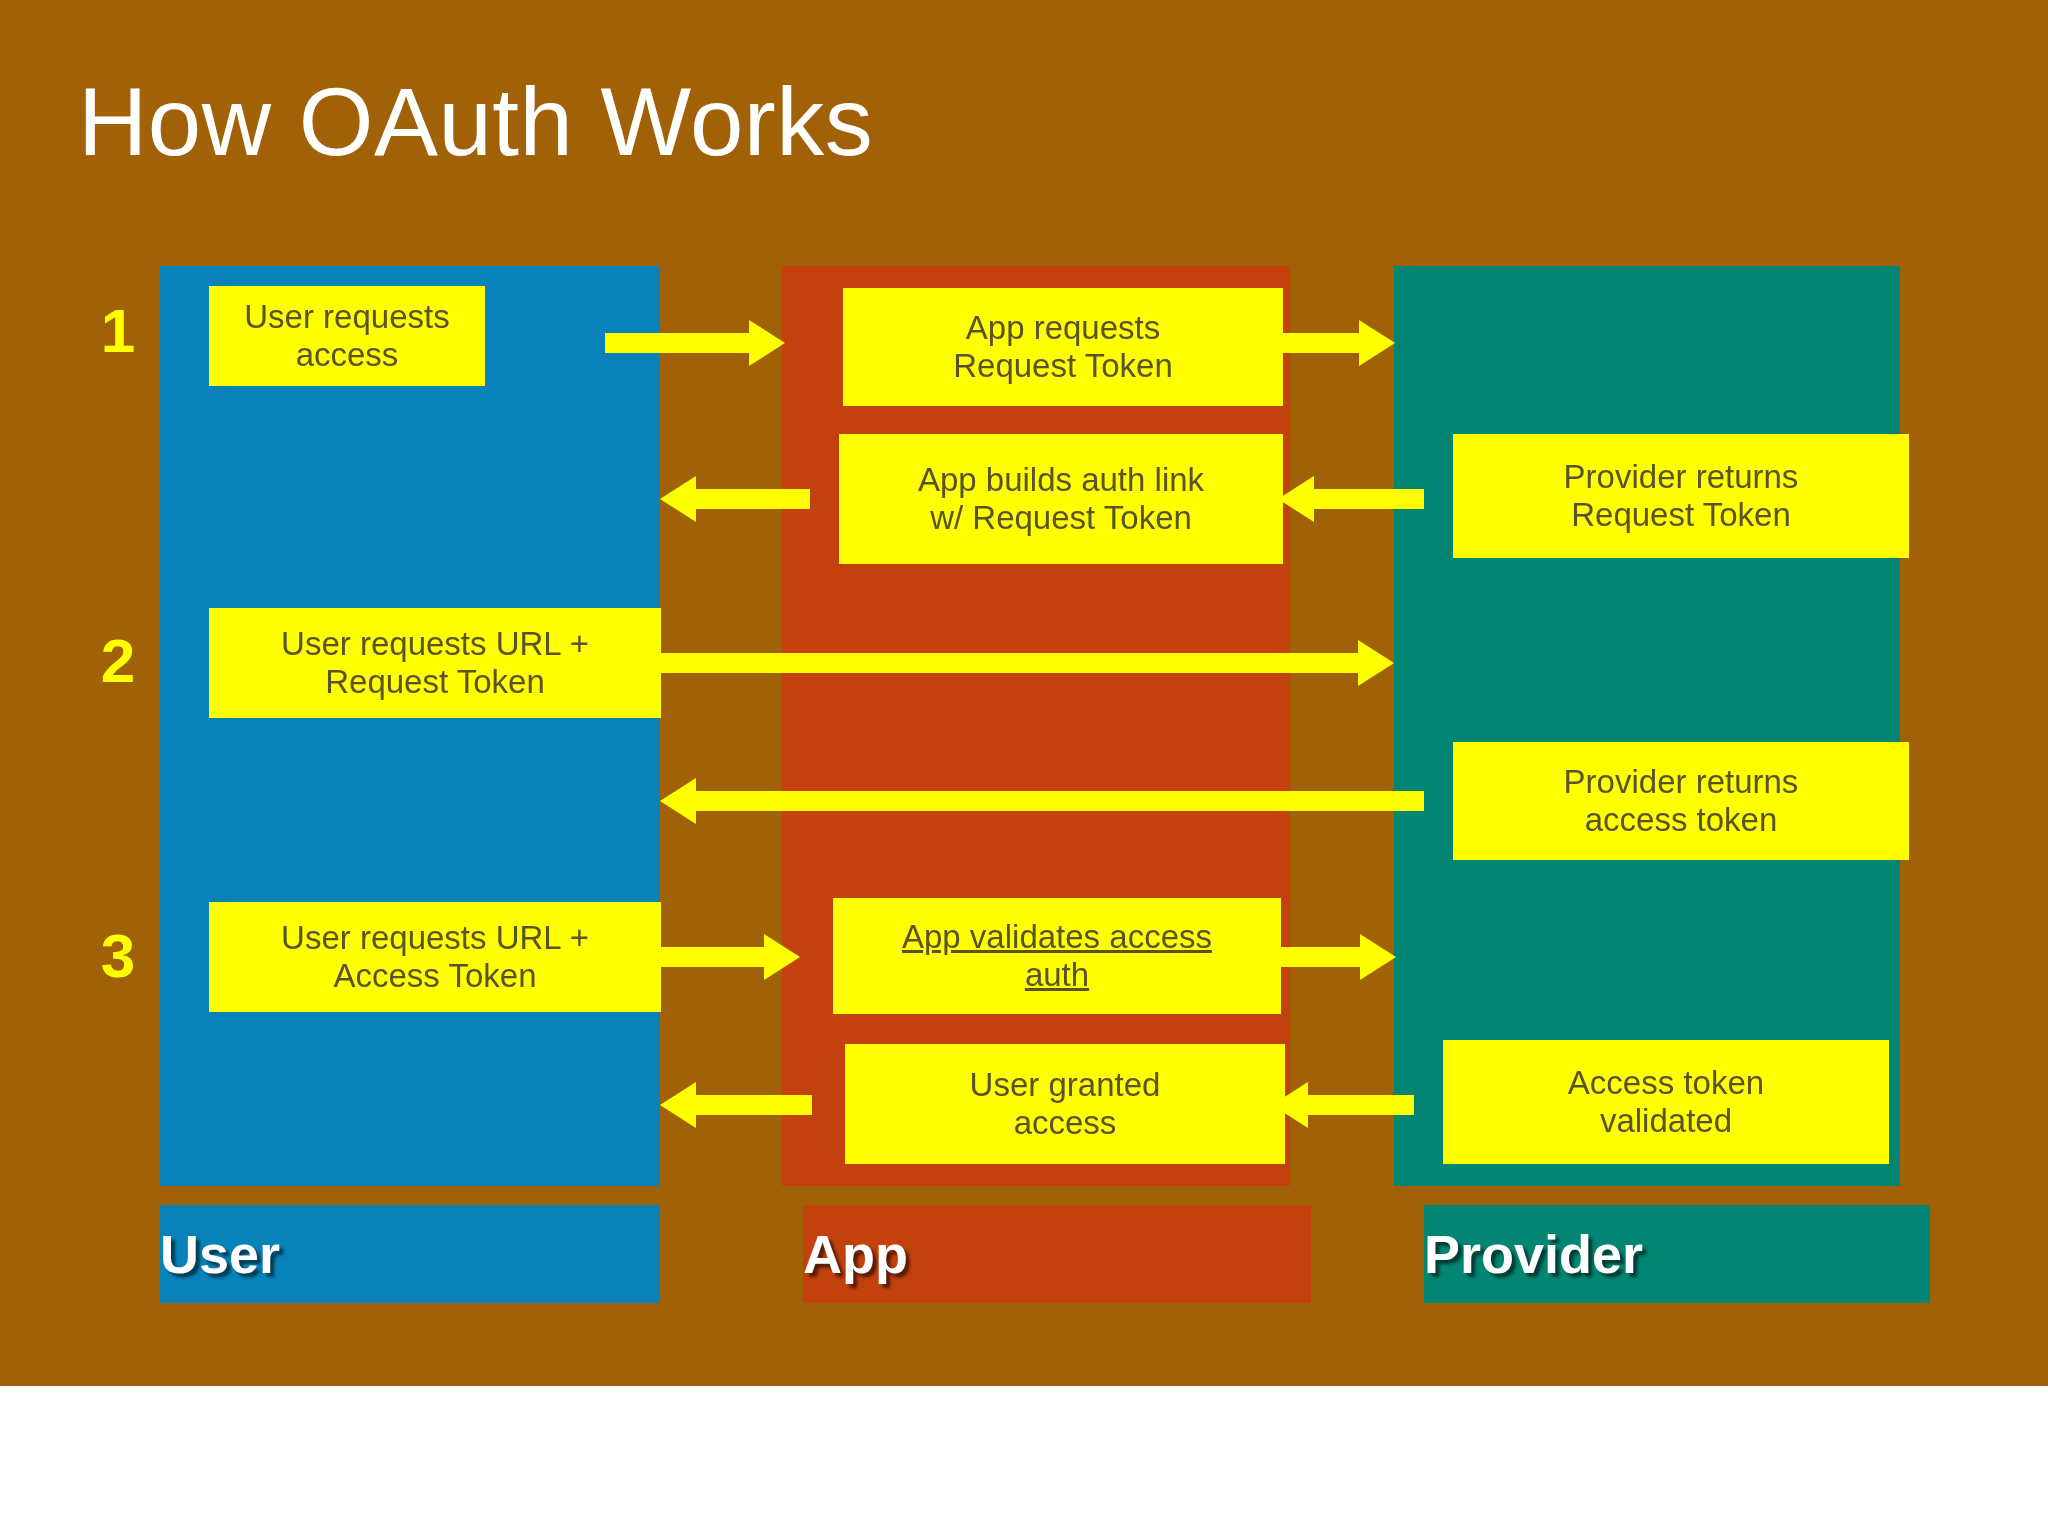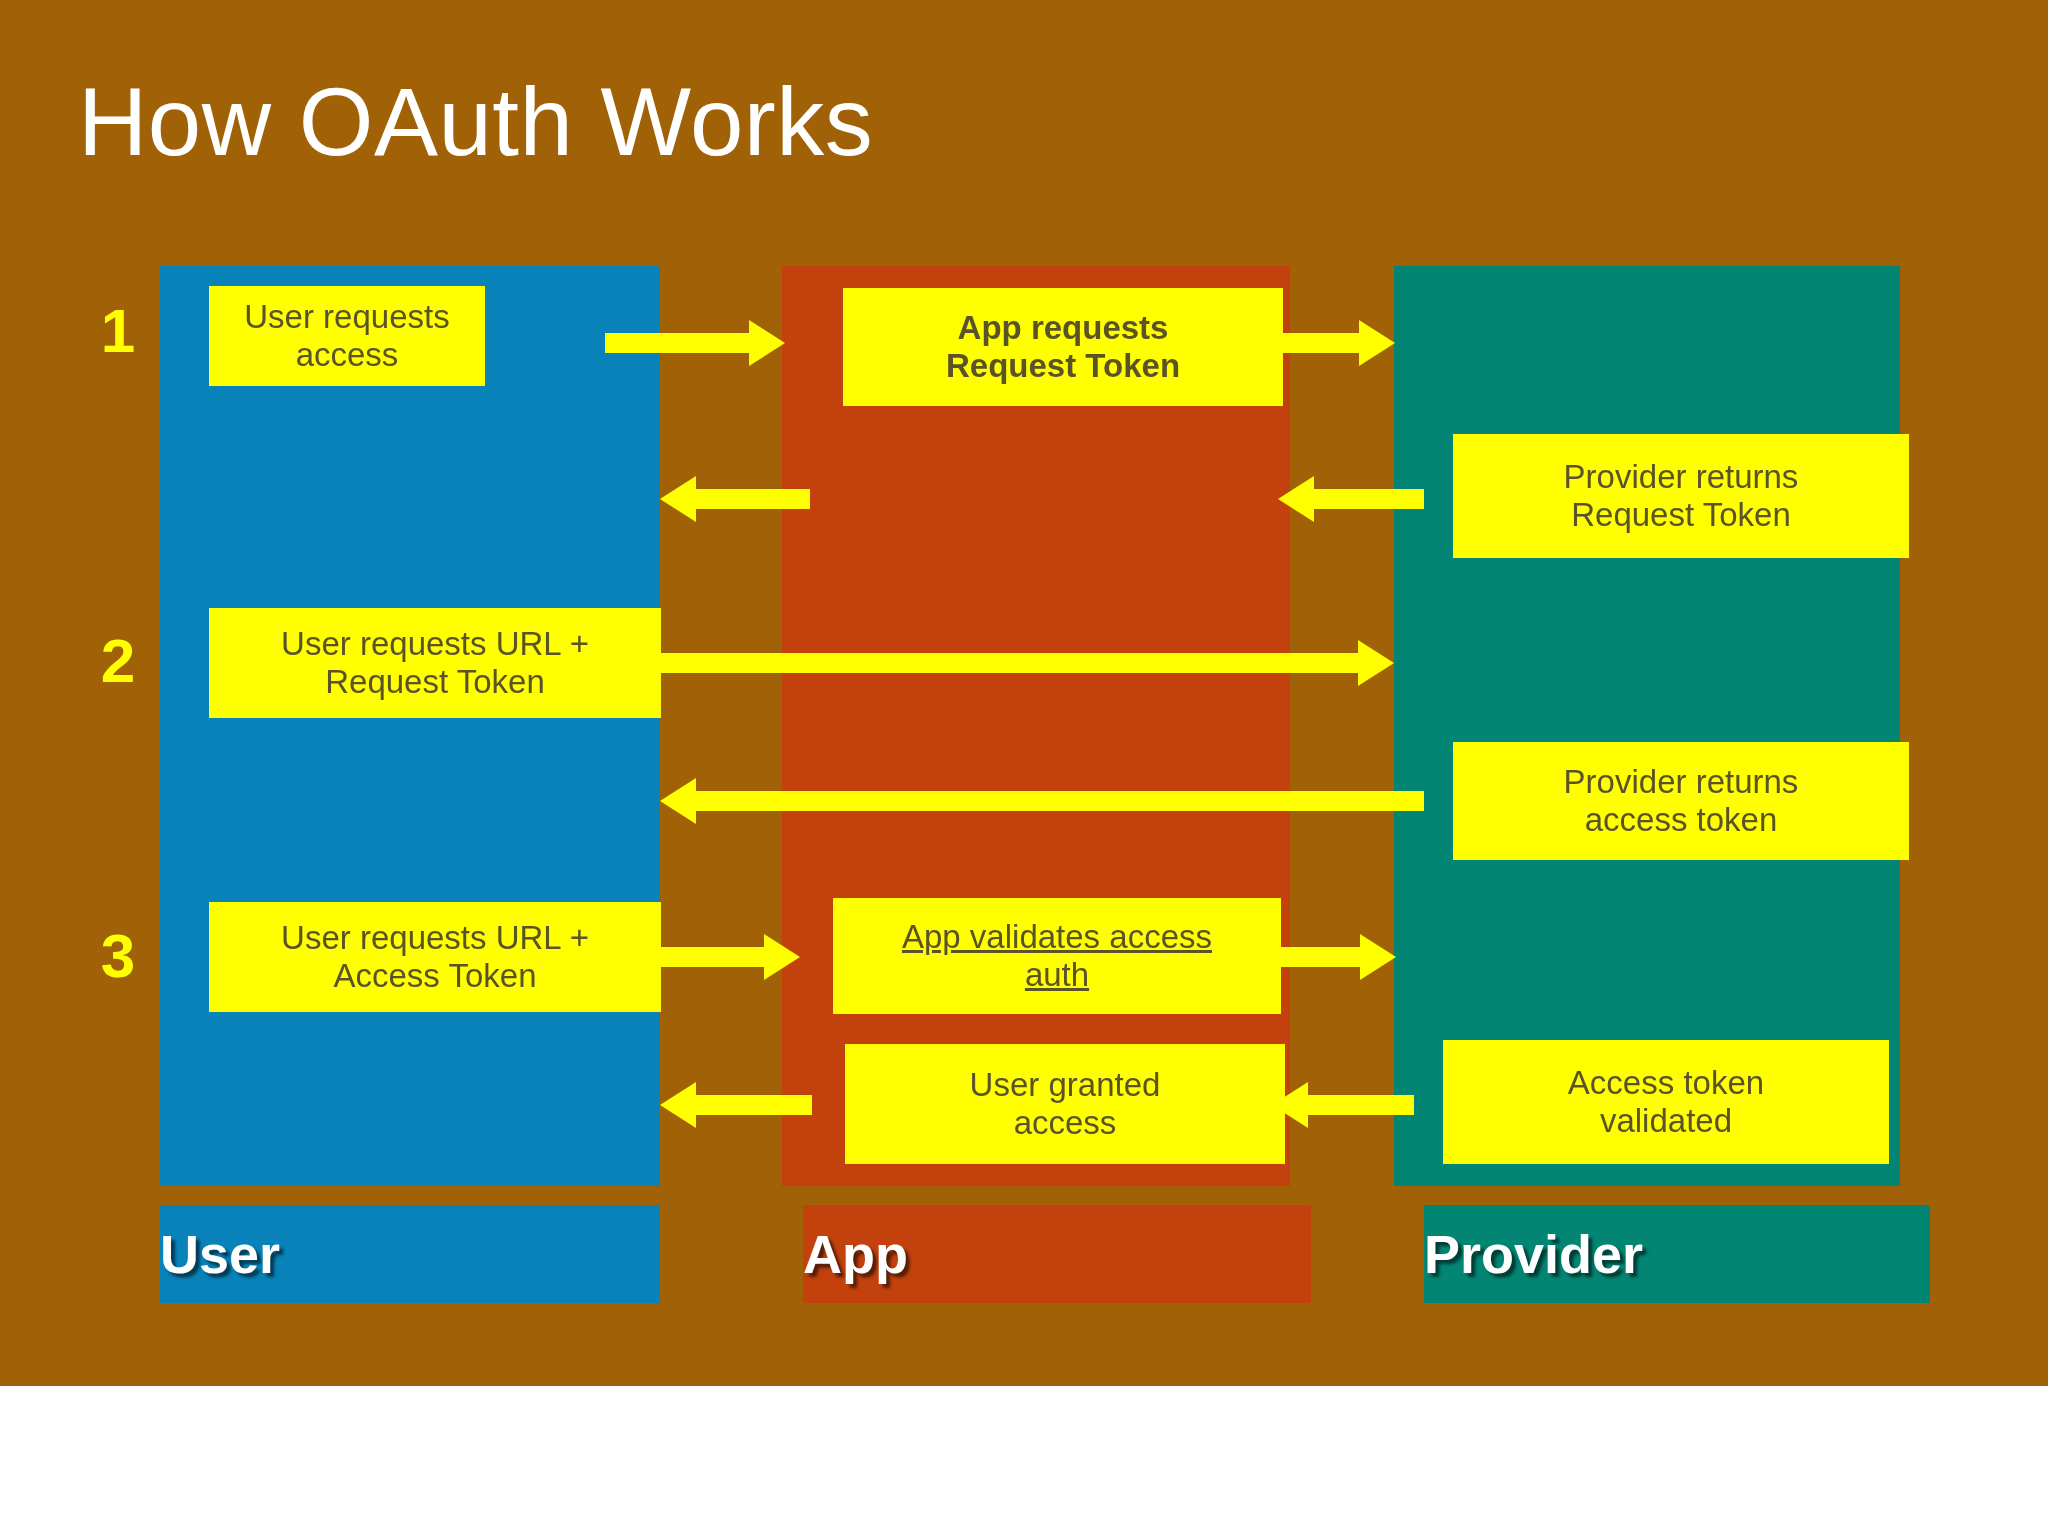--- a/index.html
+++ b/index.html
@@ -141,30 +141,34 @@
 
   <div class="card" style="left:176px; top:286px; width:276px; height:100px;">
     <span>User requests access</span>
   </div>
 
   <div class="arrow right" style="left:605px; top:320px; width:180px;">
     <div class="shaft"></div>
     <div class="head"></div>
   </div>
 
-  <div class="card" style="left:810px; top:288px; width:440px; height:118px; flex-direction:column;font-weight:bold;">
+  <div class="card" style="left:810px; top:288px; width:440px; height:118px; flex-direction:column;">
     <span>App requests</span>
     <span>Request Token</span>
   </div>
 
   <div class="arrow right" style="left:1245px; top:320px; width:150px;">
     <div class="shaft"></div>
     <div class="head"></div>
   </div>
 
+  <div class="card" style="left:806px; top:434px; width:444px; height:130px; flex-direction:column;">
+    <span>App builds auth link</span>
+    <span>w/ Request Token</span>
+  </div>
 
   <div class="arrow left" style="left:660px; top:476px; width:150px;">
     <div class="shaft"></div>
     <div class="head"></div>
   </div>
 
   <div class="card" style="left:1420px; top:434px; width:456px; height:124px; flex-direction:column;">
     <span>Provider returns</span>
     <span>Request Token</span>
   </div>

